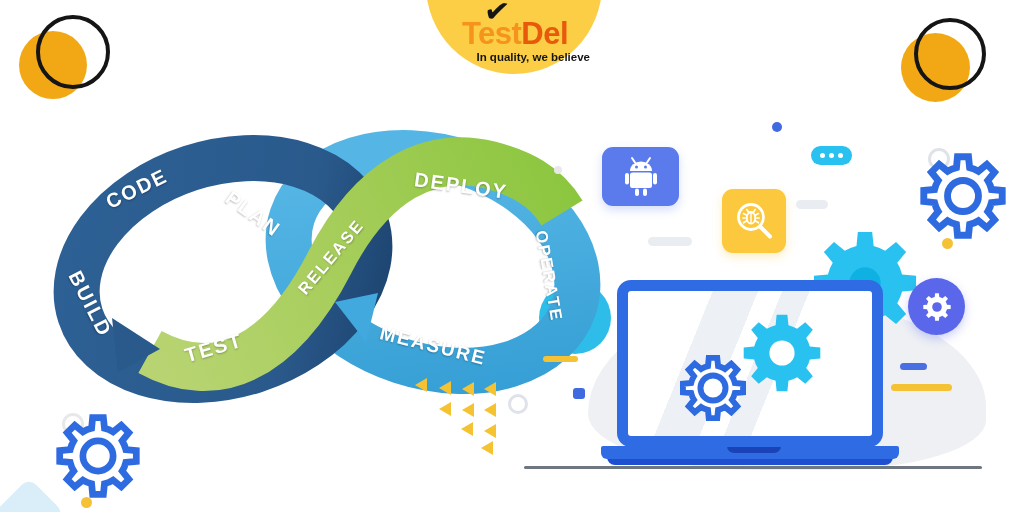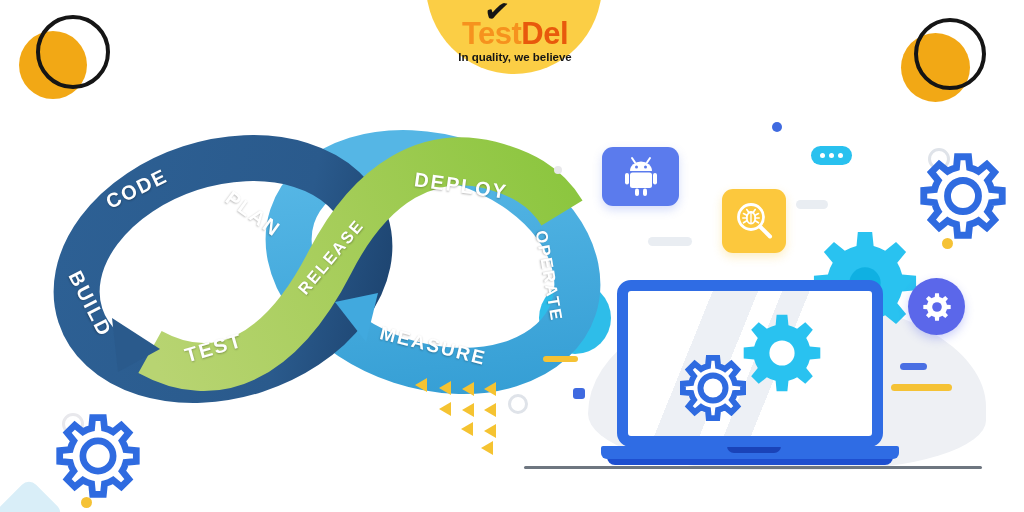--- a/index.html
+++ b/index.html
@@ -10,21 +10,21 @@
   
   .circle-fill{position:absolute;border-radius:50%;background:#f2a815;}
   .circle-ring{position:absolute;border-radius:50%;border:4px solid #151515;background:transparent;}
 
   
   .logo-blob{position:absolute;left:426px;top:-104px;width:176px;height:178px;border-radius:50%;background:#fbce45;}
   .logo-text{position:absolute;left:430px;top:16px;width:170px;text-align:center;font-size:31px;letter-spacing:-.5px;}
   .logo-text .t1{color:#f6921e;font-weight:600;}
   .logo-text .t2{color:#e8590c;font-weight:800;}
   .logo-check{position:absolute;left:484px;top:-7px;font-size:31px;font-weight:bold;color:#151515;transform:rotate(6deg);}
-  .logo-tagline{position:absolute;left:440px;top:51px;width:150px;text-align:center;font-size:11.5px;font-weight:600;color:#151515;}
+  .logo-tagline{position:absolute;left:440px;top:51px;width:150px;text-align:right;font-size:11.5px;font-weight:600;color:#151515;}
 
   
   .step{position:absolute;color:#fff;font-weight:bold;letter-spacing:2px;white-space:nowrap;
         text-shadow:0 1px 2px rgba(0,0,0,.28);transform:translate(-50%,-50%) rotate(var(--r));font-size:var(--s);}
 
   
   .dot{position:absolute;border-radius:50%;}
   .ring-sm{position:absolute;border-radius:50%;border:3px solid #dfe3e9;background:transparent;}
   .dash{position:absolute;border-radius:4px;}
   .pill{position:absolute;border-radius:6px;background:#e9edf2;}

